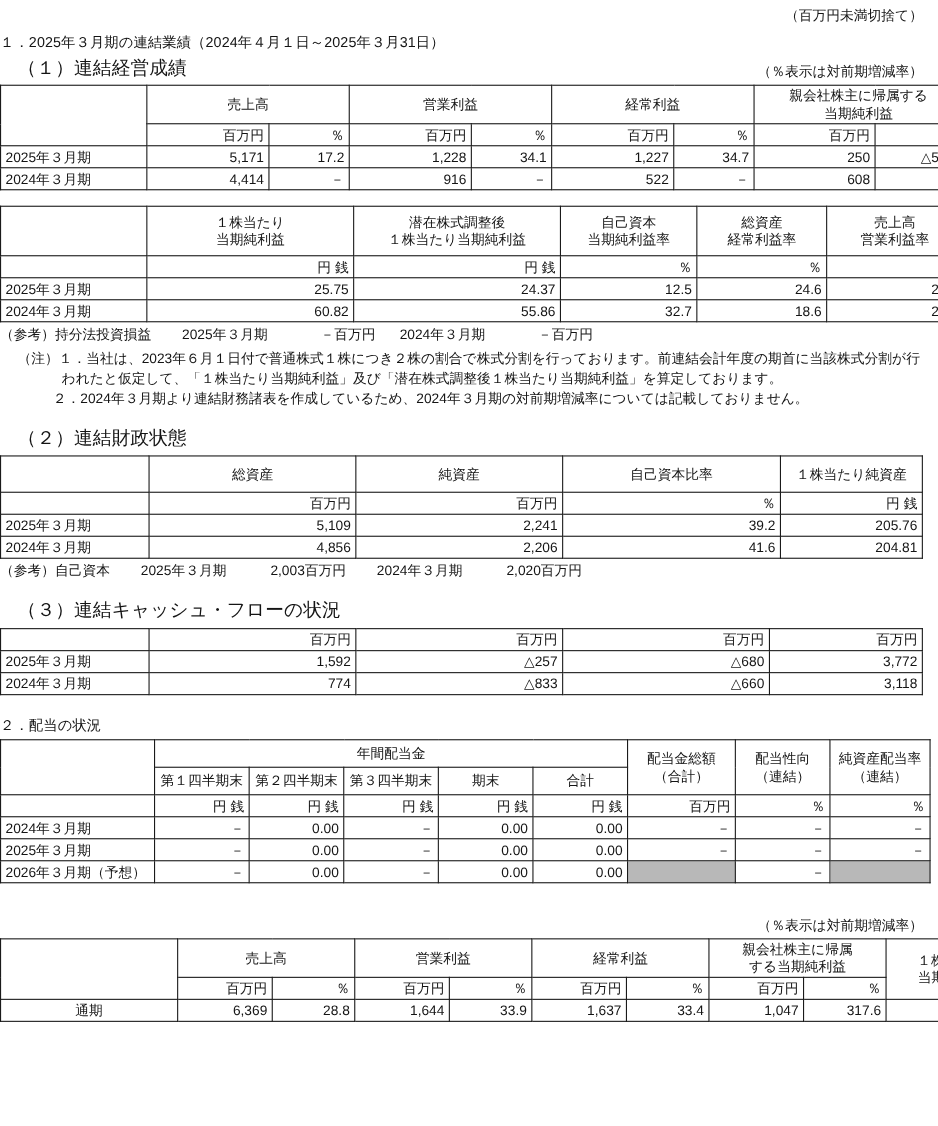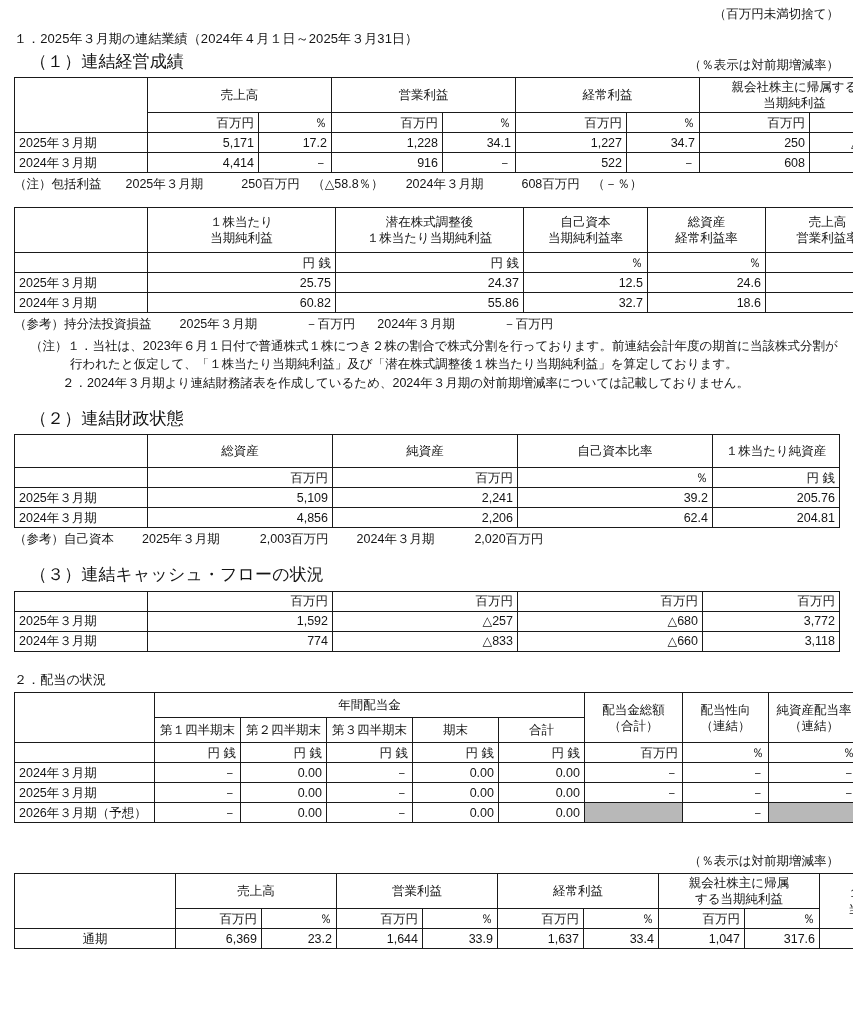--- a/index.html
+++ b/index.html
@@ -14,21 +14,21 @@
     font-family: "Liberation Sans", "DejaVu Sans", sans-serif;
     font-size: 12.5px;
     color: #141414;
     -webkit-font-smoothing: antialiased;
   }
   .page {
     position: relative;
     width: 853px;
     height: 1024px;
     box-sizing: border-box;
-    padding: 6px 14px 0 14px;
+    padding: 6px 14px 0 0;
   }
 
   
   .right      { text-align: right; }
   .center     { text-align: center; }
   .note-line  { font-size: 12.5px; line-height: 1.45; }
   .sec-title  { font-size: 13px; line-height: 1.5; margin: 0; letter-spacing: .1px; }
   .sub-title  { font-size: 17px; line-height: 1.5; margin: 0 0 3px 16px; letter-spacing: .1px; }
   .topnote    { font-size: 12.5px; text-align: right; }
   .spacer-6   { height: 6px; }
@@ -135,21 +135,20 @@
         <td class="datacell right">916</td>
         <td class="datacell right">－</td>
         <td class="datacell right">522</td>
         <td class="datacell right">－</td>
         <td class="datacell right">608</td>
         <td class="datacell right">－</td>
       </tr>
     </tbody>
   </table>
 
-  <div class="note-line" style="margin-top:2px; white-space:pre;"><span>（注）包括利益</span><span style="display:inline-block;width:24px"></span><span>2025年３月期</span><span style="display:inline-block;width:38px"></span><span>250百万円　（△58.8％）</span><span style="display:inline-block;width:22px"></span><span>2024年３月期</span><span style="display:inline-block;width:38px"></span><span>608百万円　（－％）</span></div>
 
   <div class="spacer-14"></div>
 
   <table class="fin">
     <colgroup>
       <col style="width:133px">
         <col style="width:188px">
         <col style="width:188px">
       <col style="width:124px">
         <col style="width:118px">
@@ -244,21 +243,21 @@
         <td class="period datacell">2025年３月期</td>
         <td class="datacell right">5,109</td>
         <td class="datacell right">2,241</td>
         <td class="datacell right">39.2</td>
         <td class="datacell right">205.76</td>
       </tr>
       <tr>
         <td class="period datacell">2024年３月期</td>
         <td class="datacell right">4,856</td>
         <td class="datacell right">2,206</td>
-        <td class="datacell right">62.4</td>
+        <td class="datacell right">41.6</td>
         <td class="datacell right">204.81</td>
       </tr>
     </tbody>
   </table>
 
   <div class="note-line" style="margin-top:2px; white-space:pre;"><span>（参考）自己資本</span><span style="display:inline-block;width:28px"></span><span>2025年３月期</span><span style="display:inline-block;width:40px"></span><span>2,003百万円</span><span style="display:inline-block;width:28px"></span><span>2024年３月期</span><span style="display:inline-block;width:40px"></span><span>2,020百万円</span></div>
 
   <div class="spacer-14"></div>
 
   <div class="sub-title">（３）連結キャッシュ・フローの状況</div>
@@ -424,21 +423,21 @@
         <td class="unit right">百万円</td>
         <td class="unit right">％</td>
         <td class="unit right">百万円</td>
         <td class="unit right">％</td>
         <td class="unit right">百万円</td>
         <td class="unit right">％</td>
       </tr>
       <tr>
         <td class="center datacell">通期</td>
         <td class="datacell right">6,369</td>
-        <td class="datacell right">23.2</td>
+        <td class="datacell right">28.8</td>
         <td class="datacell right">1,644</td>
         <td class="datacell right">33.9</td>
         <td class="datacell right">1,637</td>
         <td class="datacell right">33.4</td>
         <td class="datacell right">1,047</td>
         <td class="datacell right">317.6</td>
         <td class="datacell right">107.64</td>
       </tr>
     </tbody>
   </table>

